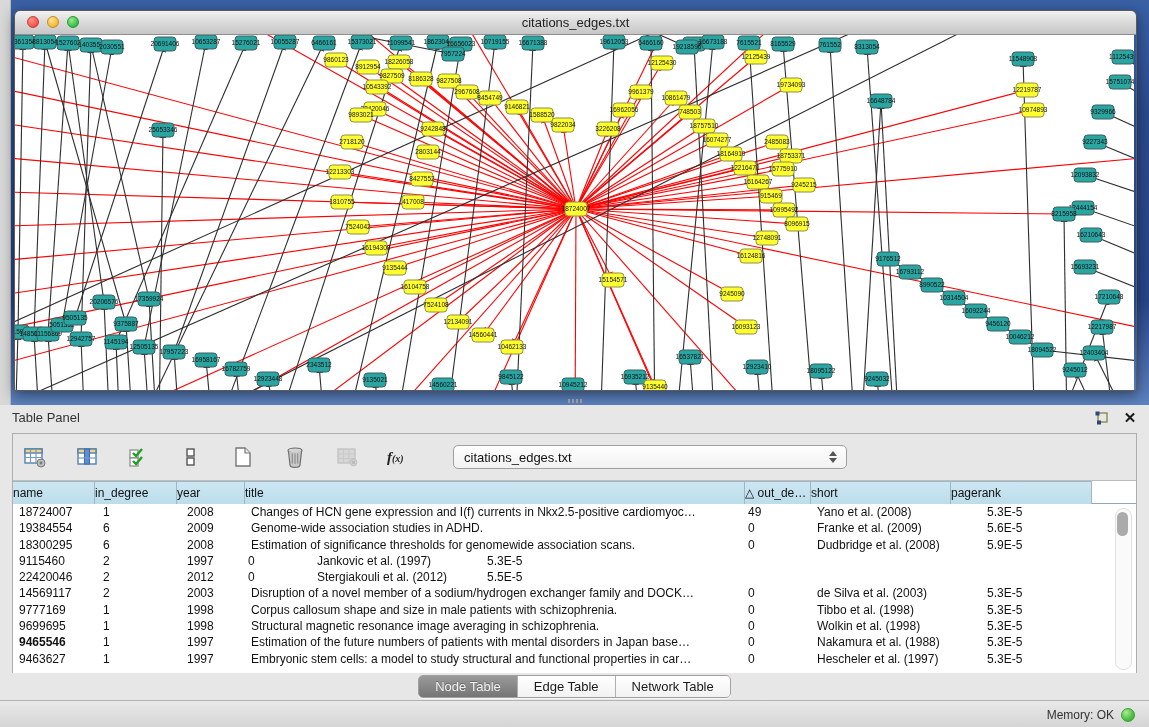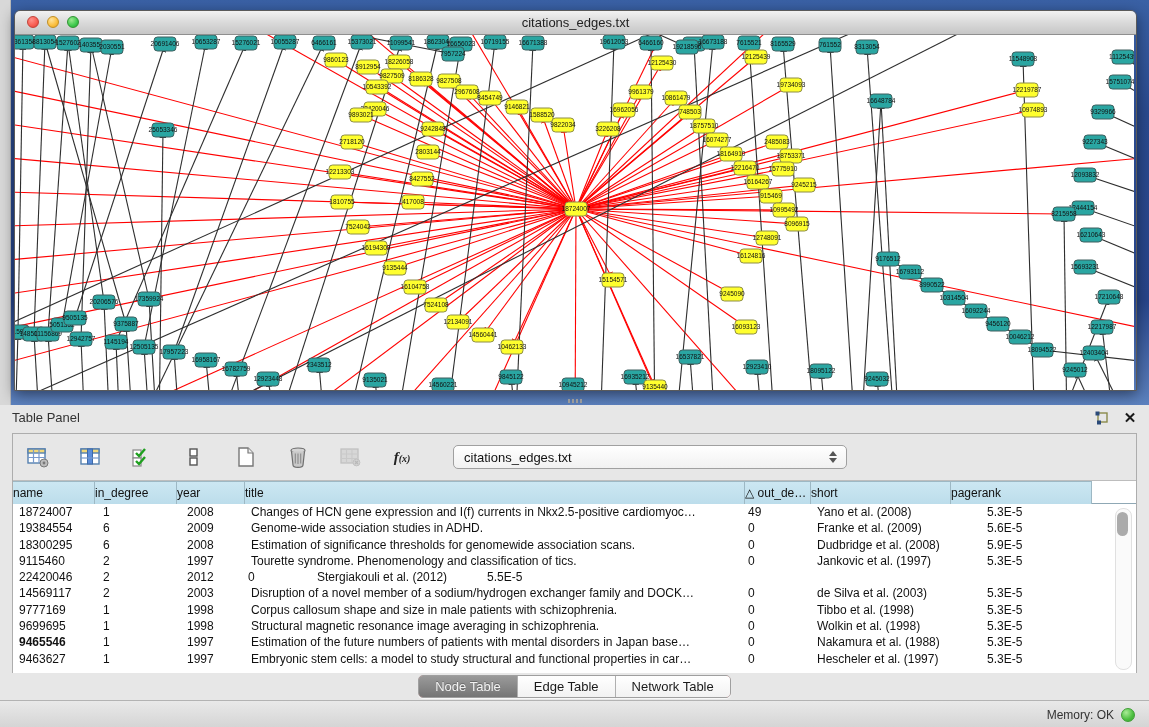--- a/index.html
+++ b/index.html
@@ -29,21 +29,21 @@
   .table-panel{position:absolute;left:0;top:405px;width:1149px;height:295px;background:#E7E7E7;}
   .tp-header{position:relative;height:26px;}
   .tp-title{position:absolute;left:12px;top:5px;font-size:13px;color:#333;}
   .tp-hicons{position:absolute;right:10px;top:4px;display:flex;gap:10px;align-items:center;}
   .hicon{width:18px;height:18px;display:inline-flex;align-items:center;justify-content:center;cursor:pointer;}
   .close-x{font-size:15px;font-weight:bold;color:#1a1a1a;line-height:18px;}
   .tp-content{position:absolute;left:12px;top:28px;width:1125px;height:240px;
     border:1px solid #ADADAD;background:#fff;box-sizing:border-box;}
   .toolbar{height:46px;background:#E7E7E7;border-bottom:1px solid #BDBDBD;display:flex;align-items:center;padding-left:10px;}
   .tbtn{width:30px;height:30px;border:none;background:transparent;margin-right:22px;padding:0;
-    display:inline-flex;align-items:center;justify-content:center;cursor:pointer;}
+    display:inline-flex;align-items:center;justify-content:flex-start;cursor:pointer;}
   .tbtn svg{display:block;}
   .fx{font-family:"Liberation Serif",serif;font-style:italic;font-size:15px;color:#222;font-weight:bold;}
   .fx small{font-size:10px;}
   .combo{margin-left:14px;width:392px;height:22px;border:1px solid #A0A0A0;border-radius:5px;
     background:linear-gradient(180deg,#FFFFFF,#F1F1F1);display:flex;align-items:center;position:relative;cursor:pointer;}
   .combo-text{font-size:13px;color:#111;padding-left:10px;flex:1;}
   .combo-stepper{width:18px;display:flex;flex-direction:column;align-items:center;gap:2px;margin-right:4px;}
   .arr-up{width:0;height:0;border-left:4px solid transparent;border-right:4px solid transparent;border-bottom:5px solid #555;}
   .arr-dn{width:0;height:0;border-left:4px solid transparent;border-right:4px solid transparent;border-top:5px solid #555;}
   
@@ -924,21 +924,20 @@
               <div class="td" style="width: 68px; padding-left: 10px;">2008</div>
               <div class="td" style="width: 500px; padding-left: 6px;">Estimation of significance thresholds for genomewide association scans.</div>
               <div class="td" style="width: 66px; padding-left: 3px;">0</div>
               <div class="td" style="width: 140px; padding-left: 6px;">Dudbridge et al. (2008)</div>
               <div class="td" style="width: 141px; padding-left: 36px;">5.9E-5</div>
             </div>
             <div class="tr">
               <div class="td" style="width: 82px; padding-left: 6px;">9115460</div>
               <div class="td" style="width: 82px; padding-left: 8px;">2</div>
               <div class="td" style="width: 68px; padding-left: 10px;">1997</div>
-              <div class="td" style="width: 500px; padding-left: 6px;">Tourette syndrome. Phenomenology and classification of tics.</div>
               <div class="td" style="width: 66px; padding-left: 3px;">0</div>
               <div class="td" style="width: 140px; padding-left: 6px;">Jankovic et al. (1997)</div>
               <div class="td" style="width: 141px; padding-left: 36px;">5.3E-5</div>
             </div>
             <div class="tr">
               <div class="td" style="width: 82px; padding-left: 6px;">22420046</div>
               <div class="td" style="width: 82px; padding-left: 8px;">2</div>
               <div class="td" style="width: 68px; padding-left: 10px;">2012</div>
               <div class="td" style="width: 66px; padding-left: 3px;">0</div>
               <div class="td" style="width: 140px; padding-left: 6px;">Stergiakouli et al. (2012)</div>

